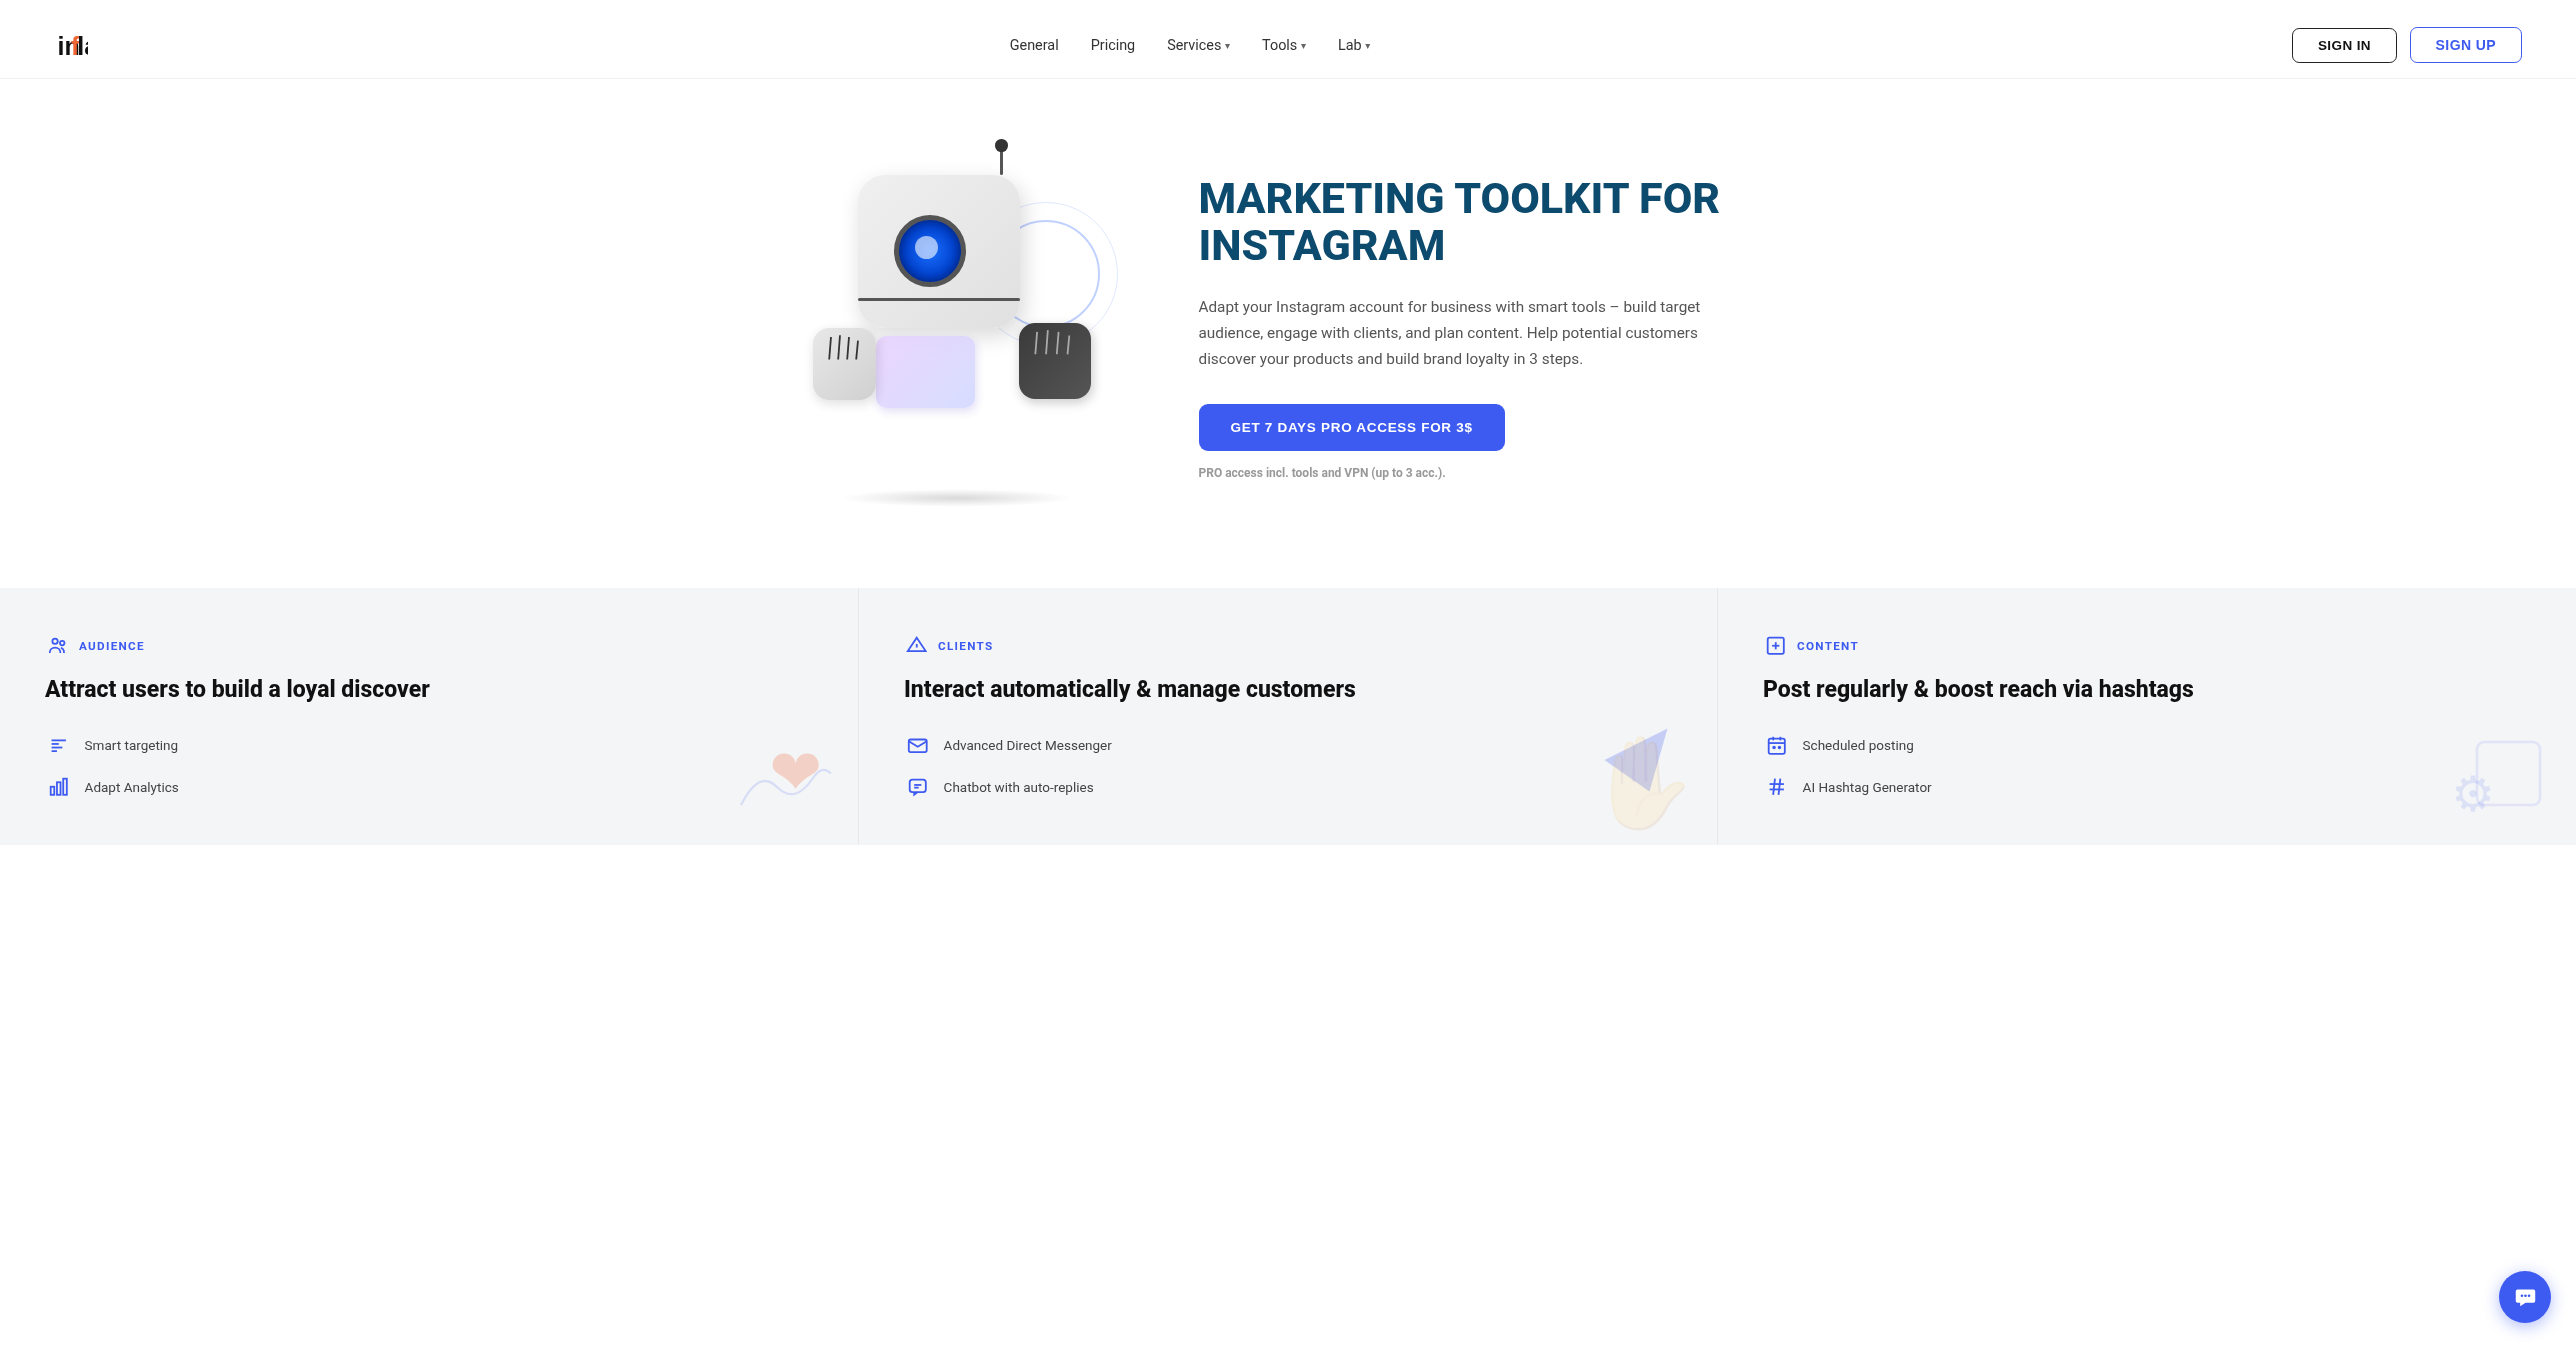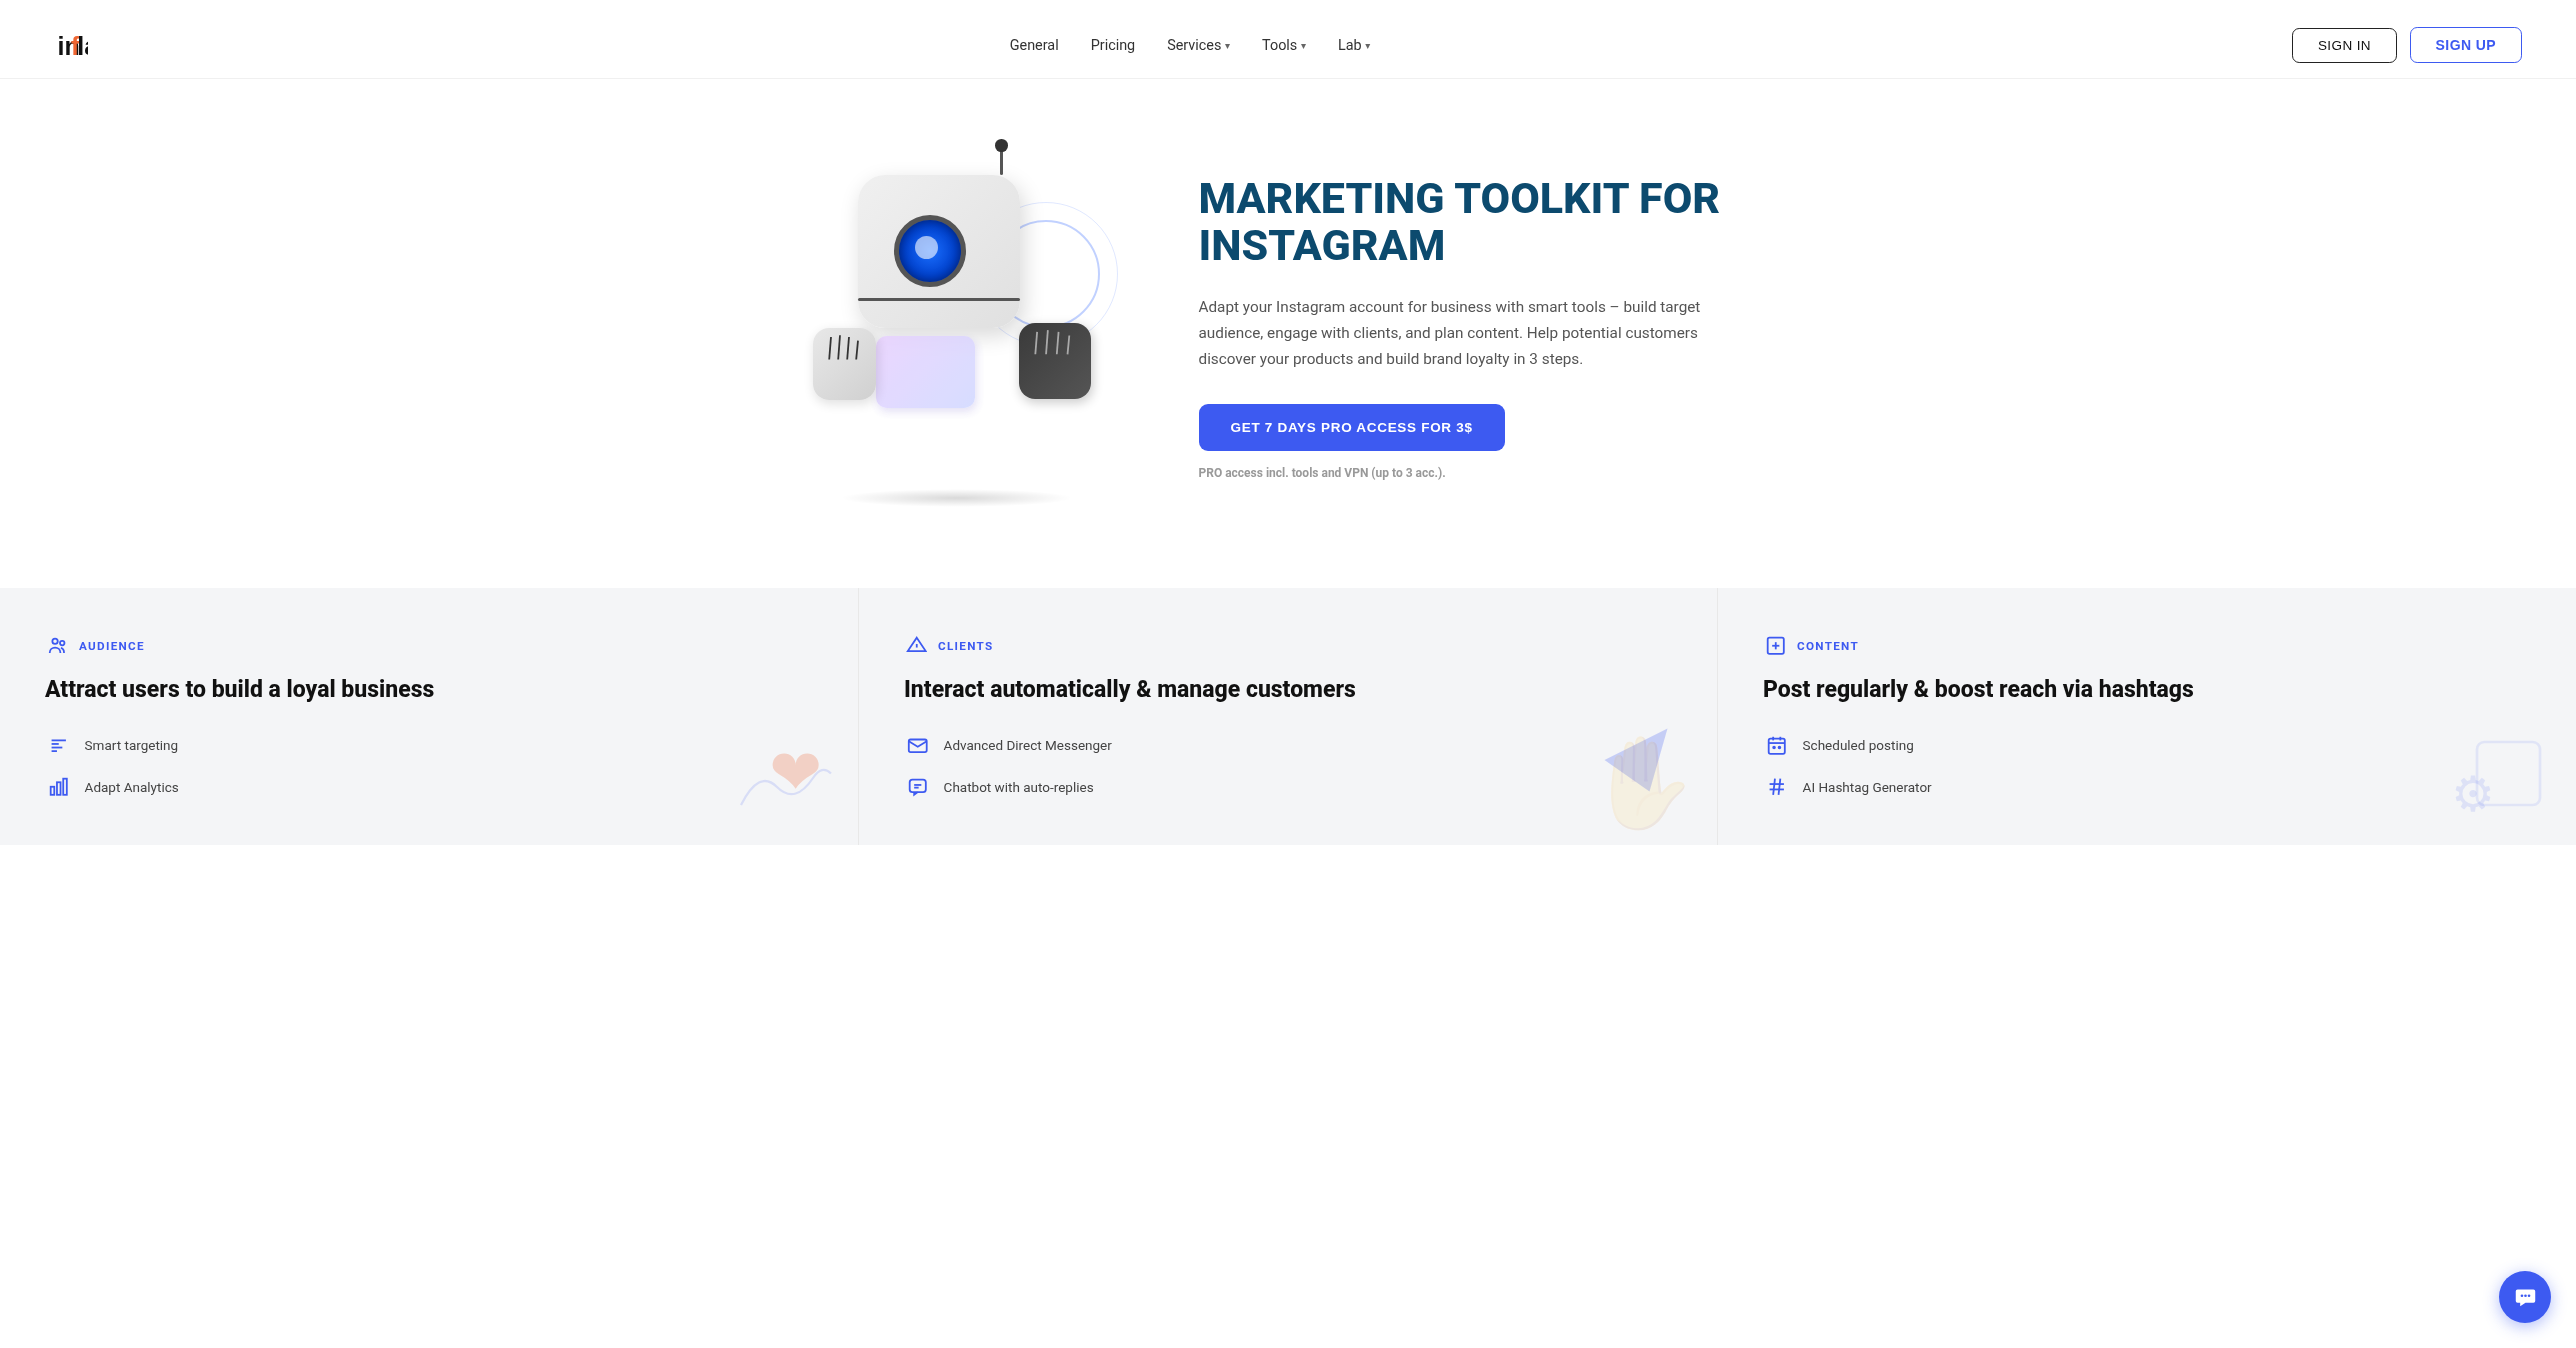--- a/index.html
+++ b/index.html
@@ -10,21 +10,21 @@
       display: flex; align-items: center; justify-content: space-between;
       padding: 0 54px; height: 67px; background: #fff;
       border-bottom: 0.9px solid #f0f0f0; position: sticky; top: 12px; z-index: 100;
     }
     .nav-links { display: flex; align-items: center; gap: 32px; }
     .nav-link { font-size: 14.4px; color: #333; text-decoration: none; cursor: pointer; display: flex; align-items: center; gap: 3.6px; }
     .chevron { font-size: 10px; color: #666; }
     .nav-actions { display: flex; gap: 12.6px; align-items: center; }
     .btn-signin {
       padding: 9px 25px; border: 1.8px solid #222; border-radius: 7.2px;
-      background: #fff; font-size: 13.5px; font-weight: 400; color: #111; cursor: pointer; letter-spacing: 0.4px;
+      background: #fff; font-size: 13.5px; font-weight: 700; color: #111; cursor: pointer; letter-spacing: 0.4px;
     }
     .btn-signup {
       padding: 9px 25px; border: 1.8px solid #3d5af1; border-radius: 7.2px;
       background: #fff; font-size: 14px; font-weight: 700; color: #3d5af1; cursor: pointer; letter-spacing: 0.4px;
     }
 
     
     .hero {
       display: flex; align-items: center; justify-content: center;
       padding: 54px 72px 36px 72px; background: #fff; min-height: 503px; gap: 54px;
@@ -250,21 +250,21 @@
       <span class="tag-icon">
         <svg width="21.5" height="21.5" viewBox="0 0 24 24" fill="none" stroke="#3d5af1" stroke-width="2">
           <circle cx="9" cy="7" r="3"></circle>
           <path d="M3 20c0-4 3-6 6-6s6 2 6 6"></path>
           <circle cx="17" cy="9" r="2.5"></circle>
           <path d="M19 20c0-3-1.5-5-3.5-5.5"></path>
         </svg>
       </span>
       <span>AUDIENCE</span>
     </div>
-    <h2 class="feature-title">Attract users to build a loyal business</h2>
+    <h2 class="feature-title">Attract users to build a loyal discover</h2>
     <div class="feature-items">
       <div class="feature-item">
         <span class="item-icon">
           <svg width="21.5" height="21.5" viewBox="0 0 24 24" fill="none" stroke="#3d5af1" stroke-width="2">
             <line x1="4" y1="6" x2="20" y2="6"></line>
             <line x1="4" y1="10" x2="12" y2="10"></line>
             <line x1="4" y1="14" x2="16" y2="14"></line>
             <line x1="4" y1="18" x2="10" y2="18"></line>
           </svg>
         </span>

